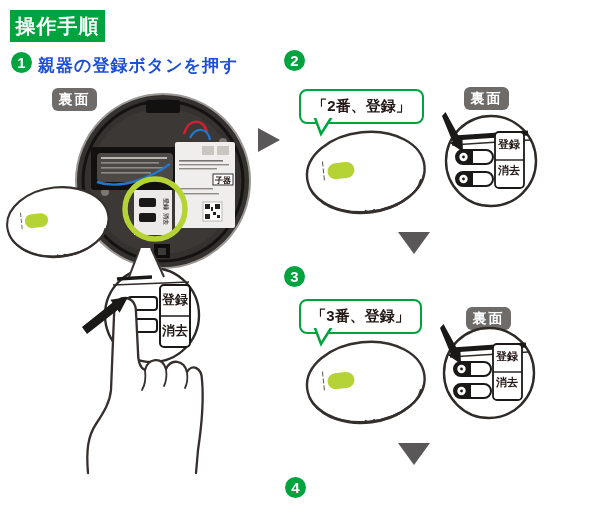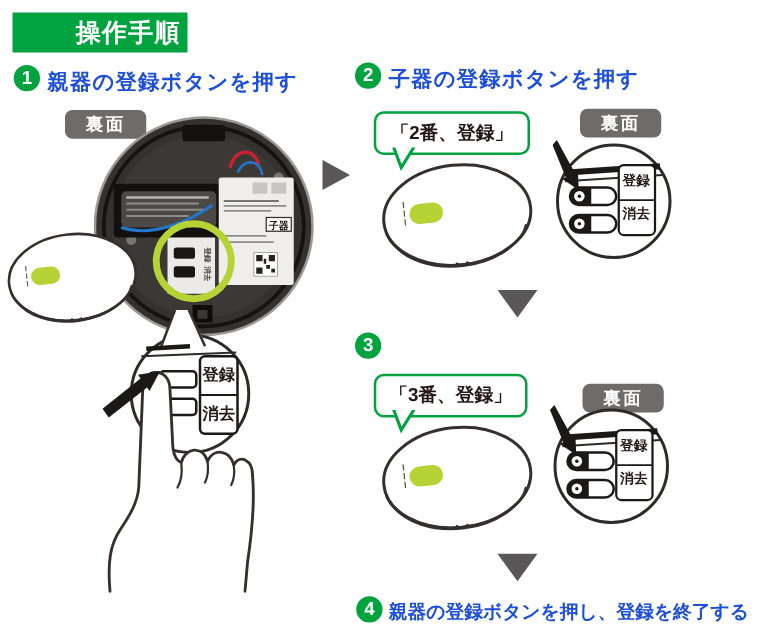--- a/index.html
+++ b/index.html
@@ -1,27 +1,27 @@
 <!DOCTYPE html>
 <html><head>
 <meta charset="utf-8">
 <style>
   html,body{margin:0;padding:0;background:#fff;}
   #canvas{position:relative;width:614px;height:514px;background:#fff;overflow:hidden;
           font-family:"Liberation Sans","DejaVu Sans",sans-serif;color:#231815;}
   .abs{position:absolute;}
   
   .title-badge{left:10px;top:10px;width:95px;height:32px;background:#00a33e;color:#fff;
-    font-size:20px;font-weight:bold;display:flex;align-items:center;justify-content:center;letter-spacing:1px;padding-left:45px;}
+    font-size:20px;font-weight:bold;display:flex;align-items:center;justify-content:center;letter-spacing:1px;}
   
   .step-num{width:21px;height:21px;border-radius:50%;background:#00a33e;color:#fff;
     font-size:15px;font-weight:bold;display:flex;align-items:center;justify-content:center;}
   .step-label{font-weight:bold;color:#1d4ed8;white-space:nowrap;}
   
-  .ura-badge{width:65px;height:23px;background:#6e6b68;border-radius:6px;color:#fff;
+  .ura-badge{width:45px;height:23px;background:#6e6b68;border-radius:6px;color:#fff;
     font-size:14px;font-weight:bold;display:flex;align-items:center;justify-content:center;letter-spacing:2px;}
   
   .bubble{border:2.5px solid #00a33e;border-radius:8px;background:#fff;
     font-size:15px;font-weight:bold;display:flex;align-items:center;justify-content:center;white-space:nowrap;}
   
   .plate-label{font-weight:bold;color:#231815;display:flex;align-items:center;justify-content:center;}
   
   .tri-right{width:0;height:0;border-left:22px solid #595757;border-top:12px solid transparent;border-bottom:12px solid transparent;}
   .tri-down{width:0;height:0;border-top:22px solid #595757;border-left:16px solid transparent;border-right:16px solid transparent;}
 </style>
@@ -159,21 +159,20 @@
   <svg class="abs" style="left:72px;top:290px;" width="140" height="185" viewBox="0 0 140 185">
     <path d="M16,183 C14,160 16,146 24,134 C32,122 38,112 39,100 L42,26 C42,14 48,8 53,8 C60,8 64,14 64,22 L66,62 C66,72 68,78 73,80 C76,68 90,66 94,79 C99,68 112,70 115,82 C120,73 130,78 130,90 C132,112 129,140 126,160 L124,183" fill="#fff" stroke="#352f2d" stroke-width="2.3" stroke-linecap="round" stroke-linejoin="round"></path>
     <path d="M73,80 C74,88 73,95 70,100 M94,79 C95,86 94,92 92,96 M115,82 C116,89 115,94 113,98" fill="none" stroke="#352f2d" stroke-width="1.8" stroke-linecap="round"></path>
   </svg>
 
   <svg class="abs" style="left:82px;top:294px;" width="48" height="42" viewBox="0 0 48 42">
     <polygon points="0,33 30.4,8.7 28.4,5.8 46,3 37.6,18.8 35.6,15.9 5,40" fill="#1b1918"></polygon>
   </svg>
 
   <div class="abs step-num" style="left:284px;top:50px;">2</div>
-  <div class="abs step-label" style="left:311px;top:52px;font-size:17px;letter-spacing:1px;">子器の登録ボタンを押す</div>
   <div class="abs bubble" style="left:299px;top:89px;width:121px;height:31px;">「2番、登録」</div>
   <svg class="abs" style="left:312px;top:118px;" width="22" height="20">
     <polygon points="3,0 9,16 19,0" fill="#fff"></polygon>
     <path d="M3,0 L9,16 L19,0" fill="none" stroke="#00a33e" stroke-width="2.5" stroke-linecap="round"></path>
   </svg>
   <svg class="abs" style="left:301px;top:124px;" width="130" height="108">
       <use href="#sym-device"></use>
     </svg>
   <div class="abs ura-badge" style="left:464px;top:87px;">裏面</div>
   <svg class="abs" style="left:442px;top:112px;" width="98" height="98">
@@ -194,15 +193,14 @@
     </svg>
   <div class="abs ura-badge" style="left:466px;top:307px;">裏面</div>
   <svg class="abs" style="left:440px;top:324px;" width="98" height="98">
       <use href="#sym-inset"></use>
     </svg>
   <div class="abs plate-label" style="left:493px;top:348px;width:28px;height:16px;font-size:11px;">登録</div>
   <div class="abs plate-label" style="left:493px;top:374px;width:28px;height:16px;font-size:11px;">消去</div>
   <div class="abs tri-down" style="left:398px;top:443px;"></div>
 
   <div class="abs step-num" style="left:285px;top:477px;">4</div>
-  <div class="abs step-label" style="left:311px;top:480px;font-size:15px;">親器の登録ボタンを押し、登録を終了する</div>
 
 </div>
 
 </body></html>

